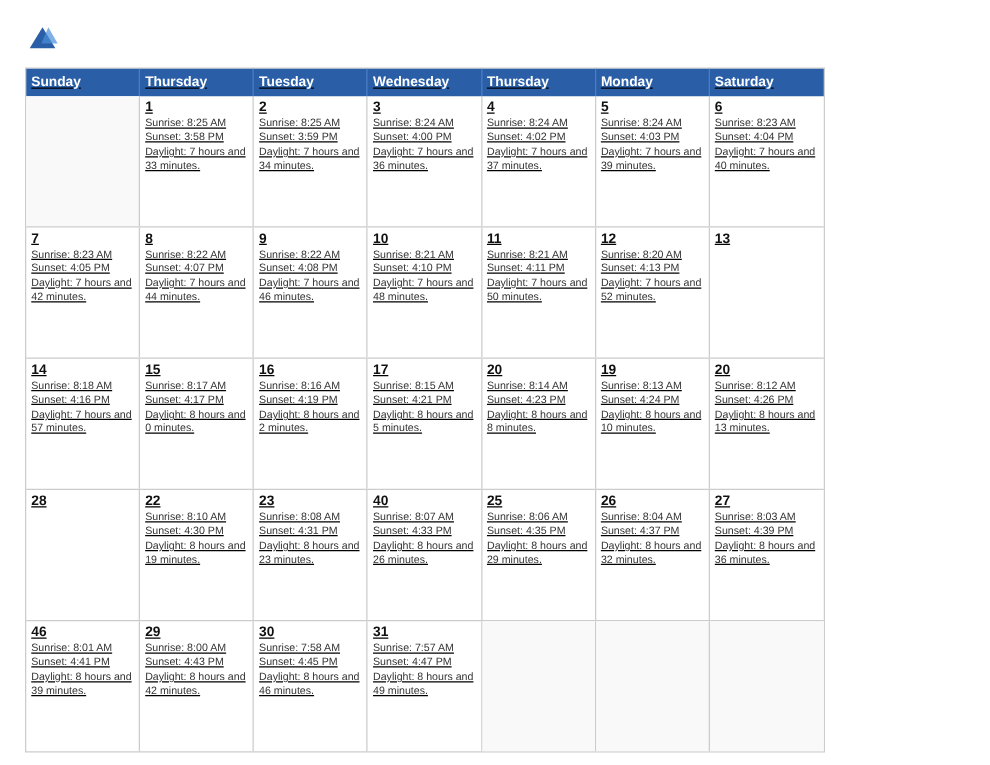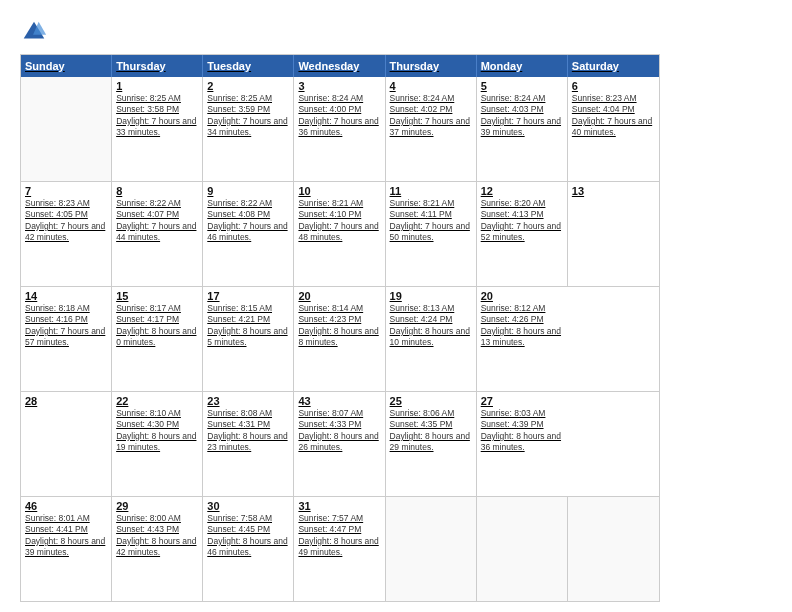--- a/index.html
+++ b/index.html
@@ -200,20 +200,24 @@
         <div class="cal-row">
           <div class="cal-cell">
             <div class="day-num">14</div>
             <div class="day-info">Sunrise: 8:18 AM<br>Sunset: 4:16 PM<br>Daylight: 7 hours and 57 minutes.</div>
           </div>
           <div class="cal-cell">
             <div class="day-num">15</div>
             <div class="day-info">Sunrise: 8:17 AM<br>Sunset: 4:17 PM<br>Daylight: 8 hours and 0 minutes.</div>
           </div>
           <div class="cal-cell">
+            <div class="day-num">16</div>
+            <div class="day-info">Sunrise: 8:16 AM<br>Sunset: 4:19 PM<br>Daylight: 8 hours and 2 minutes.</div>
+          </div>
+          <div class="cal-cell">
             <div class="day-num">17</div>
             <div class="day-info">Sunrise: 8:15 AM<br>Sunset: 4:21 PM<br>Daylight: 8 hours and 5 minutes.</div>
           </div>
           <div class="cal-cell">
             <div class="day-num">20</div>
             <div class="day-info">Sunrise: 8:14 AM<br>Sunset: 4:23 PM<br>Daylight: 8 hours and 8 minutes.</div>
           </div>
           <div class="cal-cell">
             <div class="day-num">19</div>
             <div class="day-info">Sunrise: 8:13 AM<br>Sunset: 4:24 PM<br>Daylight: 8 hours and 10 minutes.</div>
@@ -229,26 +233,30 @@
           </div>
           <div class="cal-cell">
             <div class="day-num">22</div>
             <div class="day-info">Sunrise: 8:10 AM<br>Sunset: 4:30 PM<br>Daylight: 8 hours and 19 minutes.</div>
           </div>
           <div class="cal-cell">
             <div class="day-num">23</div>
             <div class="day-info">Sunrise: 8:08 AM<br>Sunset: 4:31 PM<br>Daylight: 8 hours and 23 minutes.</div>
           </div>
           <div class="cal-cell">
-            <div class="day-num">43</div>
+            <div class="day-num">40</div>
             <div class="day-info">Sunrise: 8:07 AM<br>Sunset: 4:33 PM<br>Daylight: 8 hours and 26 minutes.</div>
           </div>
           <div class="cal-cell">
             <div class="day-num">25</div>
             <div class="day-info">Sunrise: 8:06 AM<br>Sunset: 4:35 PM<br>Daylight: 8 hours and 29 minutes.</div>
+          </div>
+          <div class="cal-cell">
+            <div class="day-num">26</div>
+            <div class="day-info">Sunrise: 8:04 AM<br>Sunset: 4:37 PM<br>Daylight: 8 hours and 32 minutes.</div>
           </div>
           <div class="cal-cell">
             <div class="day-num">27</div>
             <div class="day-info">Sunrise: 8:03 AM<br>Sunset: 4:39 PM<br>Daylight: 8 hours and 36 minutes.</div>
           </div>
         </div>
         <div class="cal-row">
           <div class="cal-cell">
             <div class="day-num">46</div>
             <div class="day-info">Sunrise: 8:01 AM<br>Sunset: 4:41 PM<br>Daylight: 8 hours and 39 minutes.</div>

